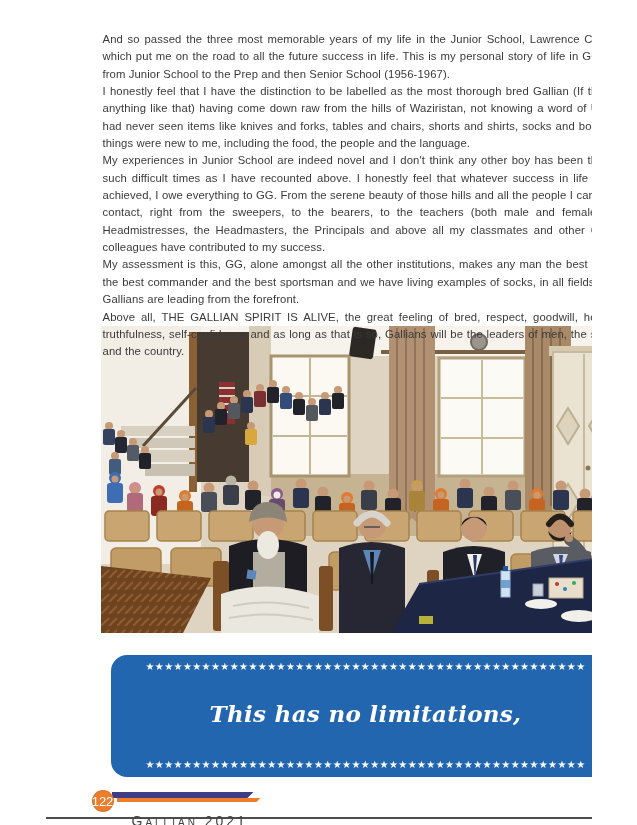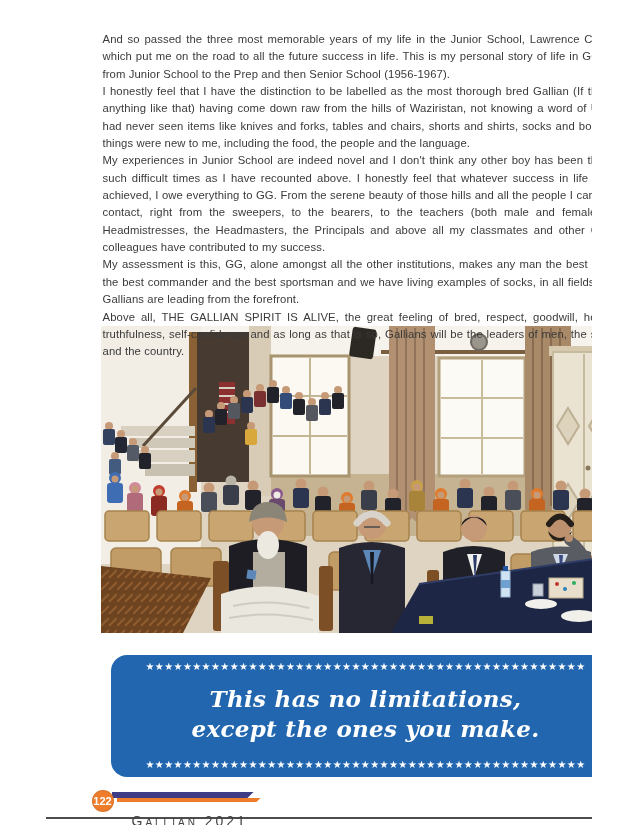--- a/index.html
+++ b/index.html
@@ -43,22 +43,22 @@
   .footer-bar-navy {
     position:absolute; left:66px; top:792px; width:142px; height:6px; z-index:4;
     clip-path:polygon(0 0,100% 0,calc(100% - 6px) 100%,0 100%);
   }
   .footer-bar-orange {
     position:absolute; left:71px; top:798px; width:144px; height:4px; z-index:4;
     clip-path:polygon(0 0,100% 0,calc(100% - 4px) 100%,0 100%);
   }
   .page-number-badge {
     position:absolute; left:46px; top:790px; width:22px; height:22px;
-    border-radius:50%; z-index:5; color:#ffffff; font-weight:bold;
-    font-size:11px; display:flex; align-items:center; justify-content:center;
+    border-radius:50%; z-index:5; color:#ffffff; font-weight:normal;
+    font-size:13px; display:flex; align-items:center; justify-content:center;
     border:1px solid rgba(0,0,0,0.08); box-sizing:border-box;
   }
   .magazine-title {
     position:absolute; left:86px; top:802px; z-index:5;
     font-variant:small-caps; letter-spacing:3px; font-size:14px; line-height:15px;margin-top:12px;
   }
   .bottom-rule { position:absolute; left:0; top:817px; width:637px; height:2px; z-index:2; }
   .right-edge  { position:absolute; left:634px; top:0; width:2px; height:819px; z-index:2; }
 </style>
 </head>
@@ -372,21 +372,20 @@
         <circle cx="464" cy="263" r="2" fill="#2980b9"></circle>
         <circle cx="473" cy="257" r="2" fill="#27ae60"></circle>
       <rect x="496" y="236" width="20" height="6" fill="#11131c" transform="rotate(-6 506 239)"></rect>
     </svg>
   </div>
 
   <div class="quote-card" style="background-color: rgb(33, 102, 174);">
     <div class="star-row" style="color: rgb(255, 255, 255);">★★★★★★★★★★★★★★★★★★★★★★★★★★★★★★★★★★★★★★★★★★★★★★★</div>
     <div class="quote-text" style="color: rgb(255, 255, 255);">
       <div>This has no limitations,</div>
-      <div>except the ones you make.</div>
     </div>
     <div class="star-row" style="color: rgb(255, 255, 255);">★★★★★★★★★★★★★★★★★★★★★★★★★★★★★★★★★★★★★★★★★★★★★★★</div>
   </div>
 
   <div class="footer-bar-navy" style="background-color: rgb(61, 60, 133);"></div>
   <div class="footer-bar-orange" style="background-color: rgb(237, 125, 43);"></div>
   <div class="page-number-badge" style="background-color: rgb(237, 125, 43);">122</div>
   <div class="magazine-title" style="color: rgb(65, 65, 67);">Gallian 2021</div>
 
   <div class="bottom-rule" style="background-color: rgb(77, 77, 77);"></div>

